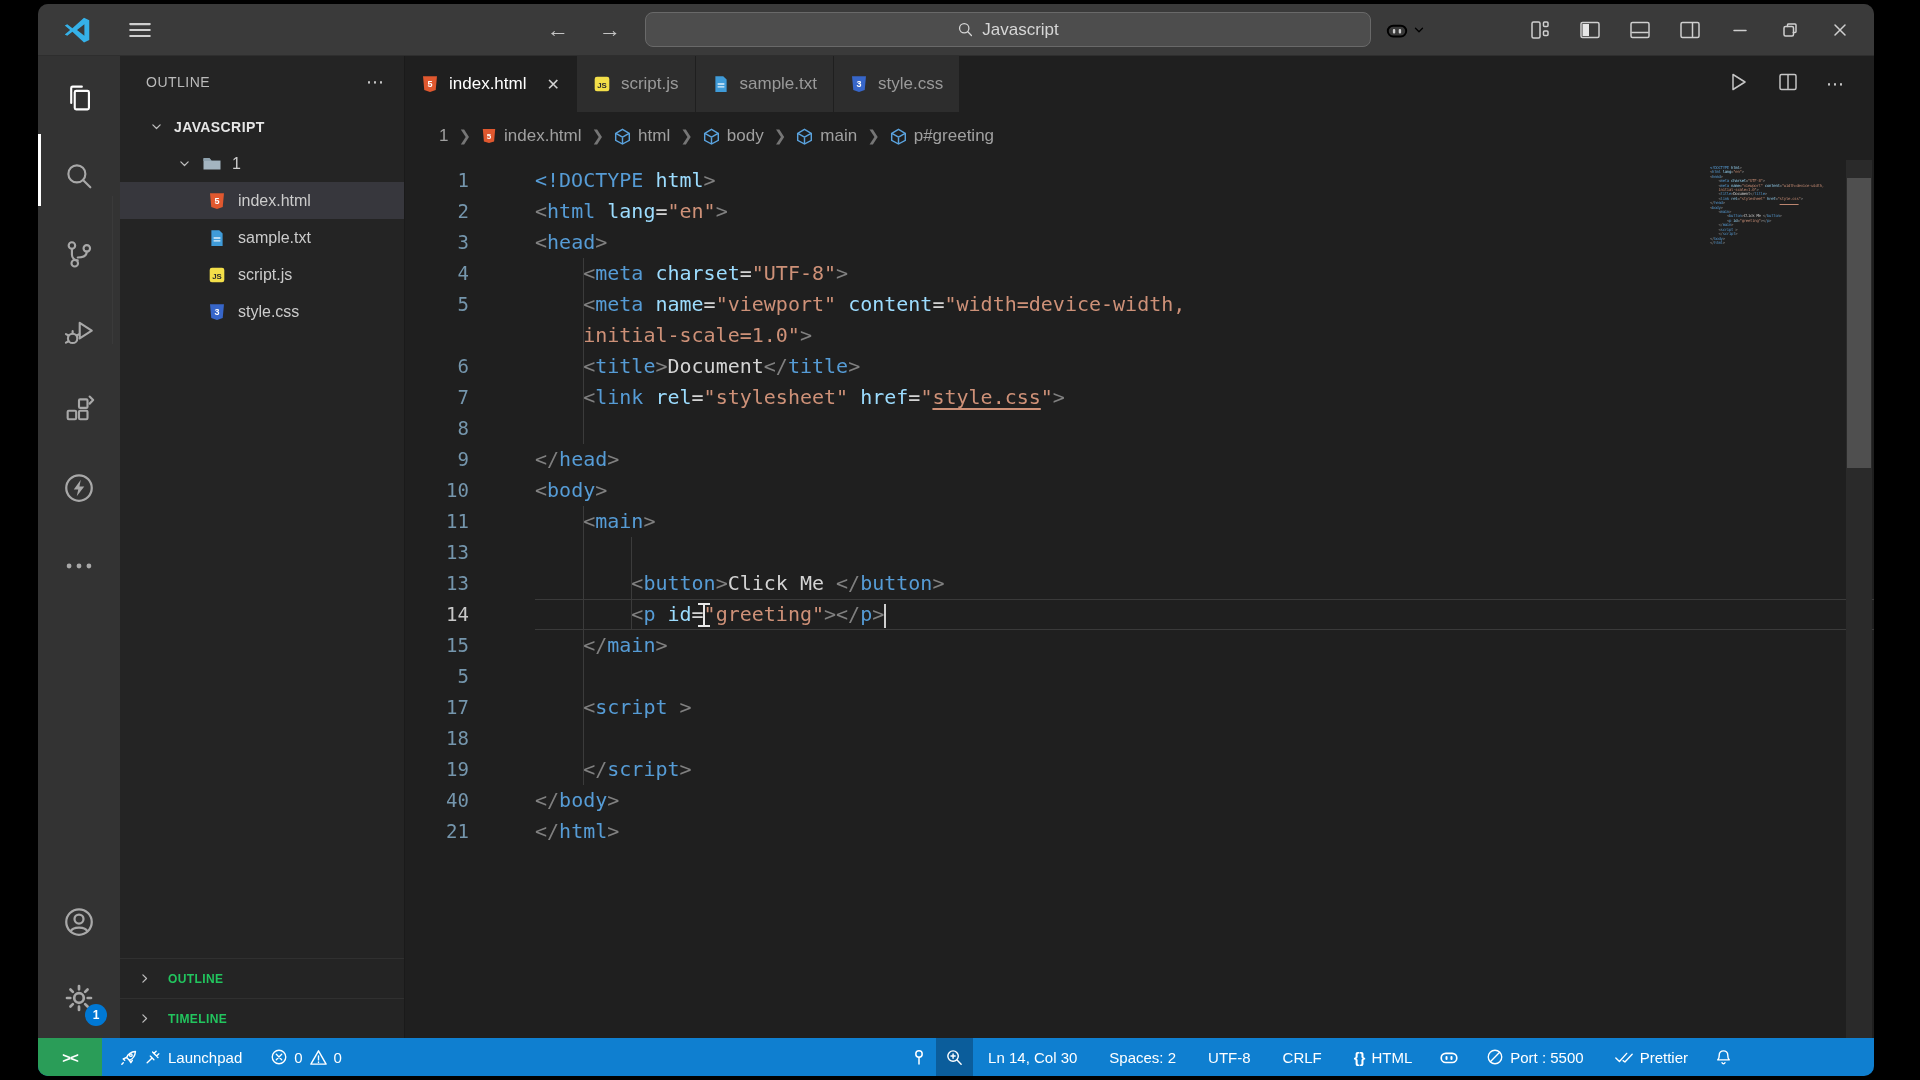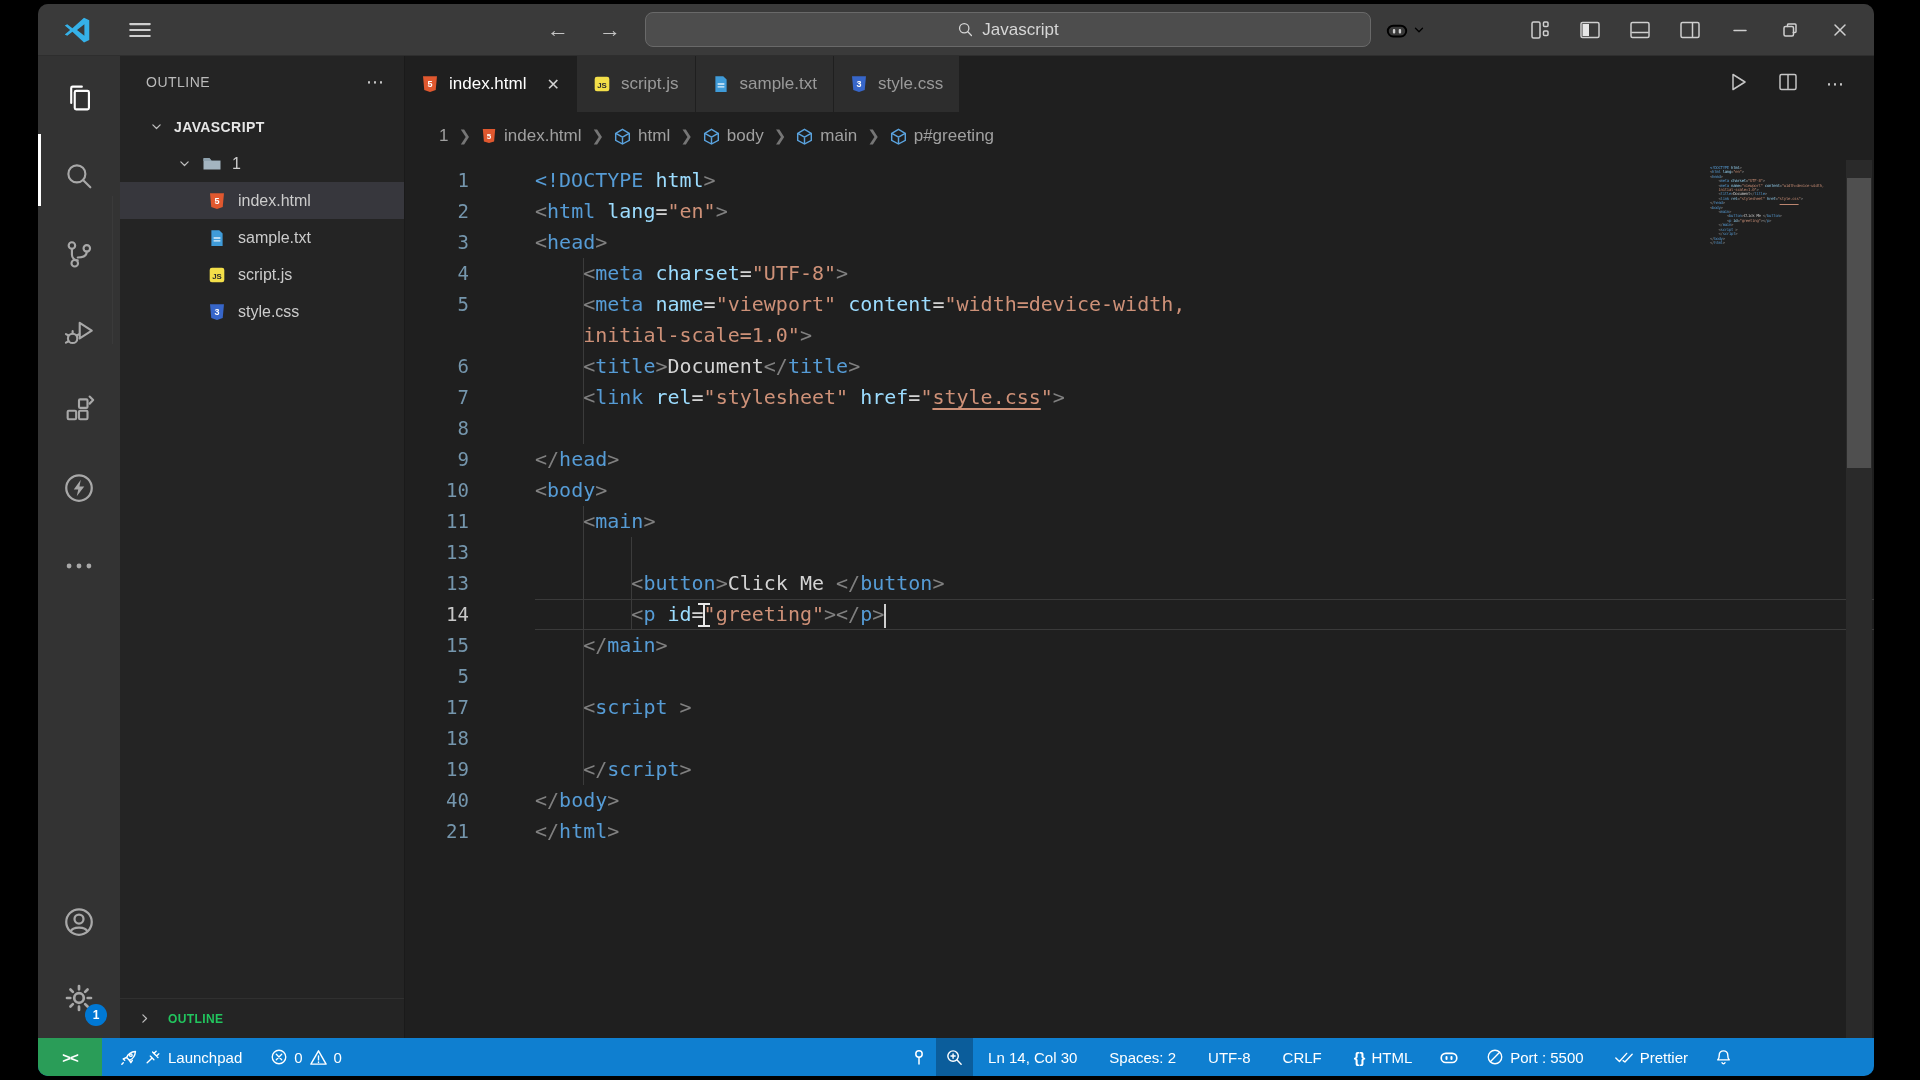--- a/index.html
+++ b/index.html
@@ -320,20 +320,28 @@
       </div>
 
       <div class="sb-sections">
         <div class="sb-section">
           <span class="chev">
               <svg width="13" height="13" viewBox="0 0 16 16" class="svg-stroke">
                 <path d="M6 3.5l4.5 4.5L6 12.5"></path>
               </svg>
             </span>
           <span>OUTLINE</span>
+        </div>
+        <div class="sb-section">
+          <span class="chev">
+              <svg width="13" height="13" viewBox="0 0 16 16" class="svg-stroke">
+                <path d="M6 3.5l4.5 4.5L6 12.5"></path>
+              </svg>
+            </span>
+          <span>TIMELINE</span>
         </div>
       </div>
     </div>
 
     <div class="editor">
 
       <div class="tabbar">
         <div class="tab active">
           <span style="display:flex;">
               <svg width="18" height="18" viewBox="0 0 16 16">

